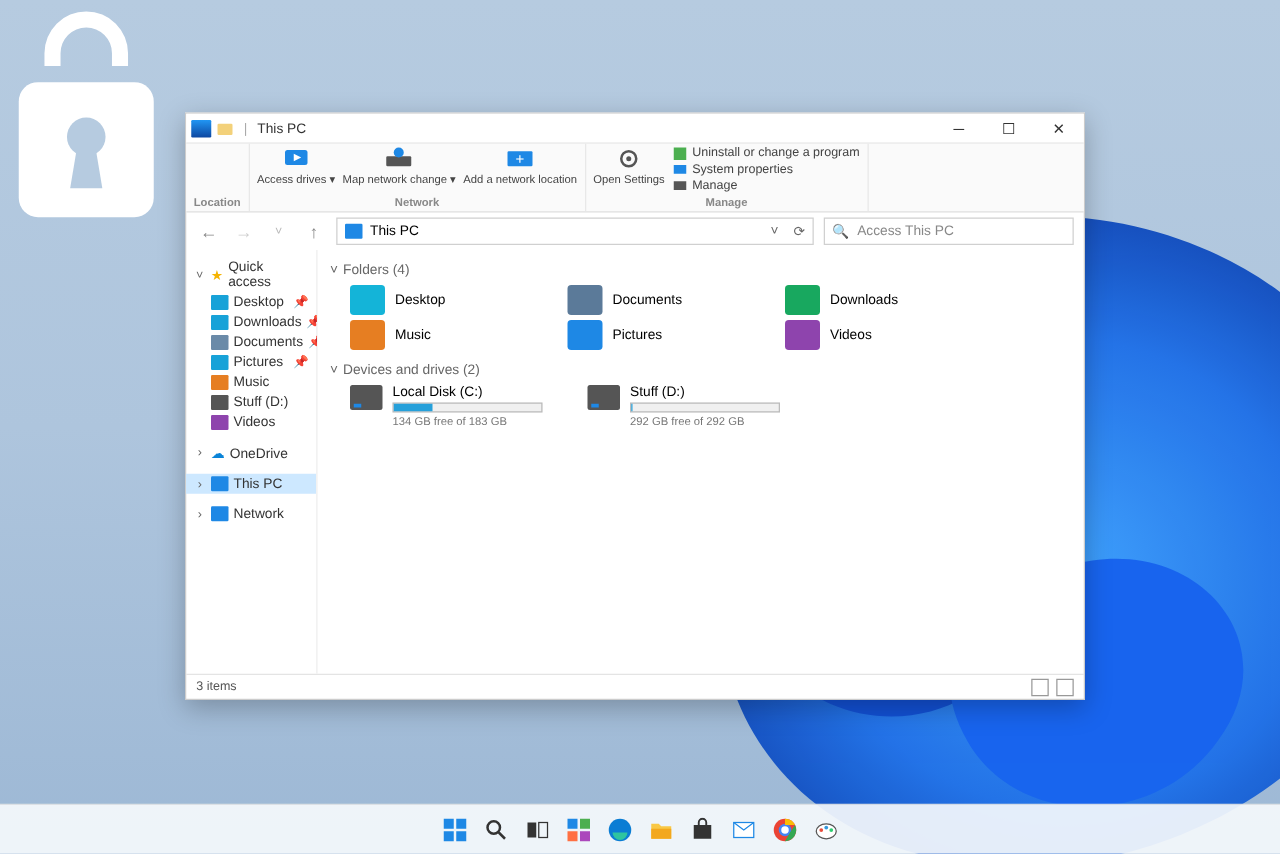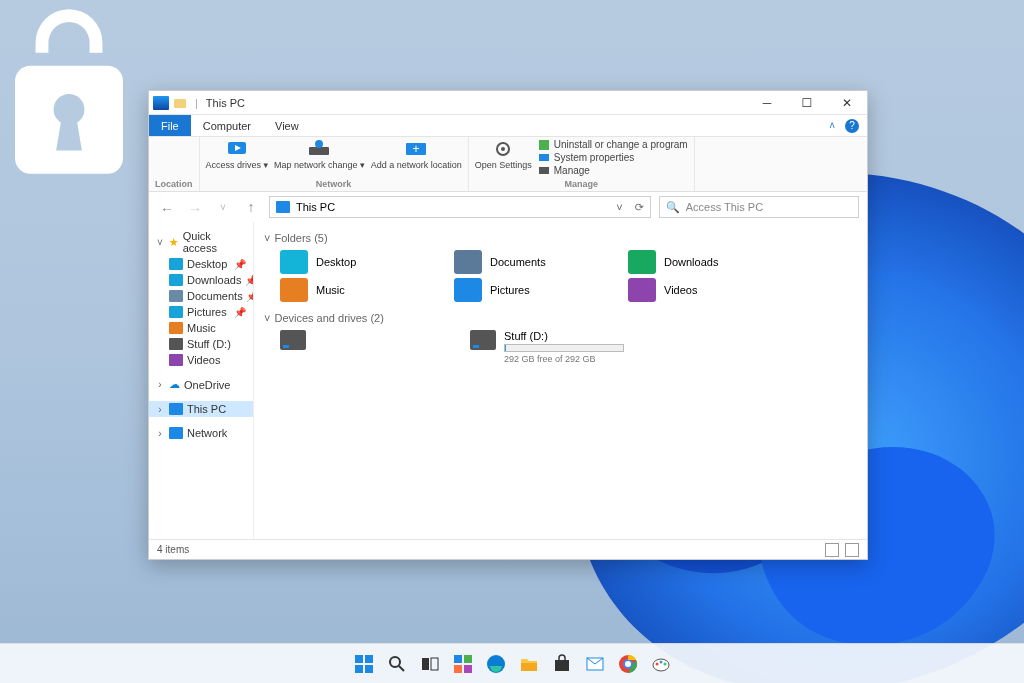--- a/index.html
+++ b/index.html
@@ -103,29 +103,20 @@
       <span class="tb-sep">|</span>
       <span class="tb-title">This PC</span>
     </div>
     <div class="tb-buttons">
       <div class="tb-btn">─</div>
       <div class="tb-btn">☐</div>
       <div class="tb-btn close">✕</div>
     </div>
   </div>
 
-  <div class="menubar">
-    <div class="tab file">File</div>
-    <div class="tab active">Computer</div>
-    <div class="tab">View</div>
-    <div class="help">
-      <span style="color:#1976d2;font-size:10px;">˄</span>
-      <span class="help-icon">?</span>
-    </div>
-  </div>
 
   <div class="ribbon">
     <div class="r-group">
       <div class="g-label">Location</div>
     </div>
 
     <div class="r-group">
       <div class="r-row">
         <div class="r-item">
           <svg class="ri-icon" viewBox="0 0 24 20">
@@ -260,21 +251,21 @@
       <div class="sb-node">
           <span class="sb-exp">›</span>
           <span class="sb-icon" style="background:#1e88e5"></span>
           <span>Network</span>
         </div>
     </div>
 
     <div class="content">
       <div class="section-header">
         <span>˅</span>
-        <span>Folders (5)</span>
+        <span>Folders (4)</span>
       </div>
       <div class="folder-grid">
         <div class="folder-item">
             <span class="folder-icon" style="background:#14b4d8"></span>
             <span>Desktop</span>
           </div>
         <div class="folder-item">
             <span class="folder-icon" style="background:#5b7a99"></span>
             <span>Documents</span>
           </div>
@@ -296,37 +287,44 @@
           </div>
       </div>
 
       <div class="section-header">
         <span>˅</span>
         <span>Devices and drives (2)</span>
       </div>
       <div class="drive-grid">
         <div class="drive">
           <span class="drive-icon"></span>
+          <div class="drive-info">
+            <span>Local Disk (C:)</span>
+            <div class="drive-bar">
+                <div class="fill" style="width:26%"></div>
+              </div>
+            <span class="drive-free">134 GB free of 183 GB</span>
+          </div>
         </div>
         <div class="drive">
           <span class="drive-icon"></span>
           <div class="drive-info">
             <span>Stuff (D:)</span>
             <div class="drive-bar">
                 <div class="fill" style="width:1%"></div>
               </div>
             <span class="drive-free">292 GB free of 292 GB</span>
           </div>
         </div>
       </div>
     </div>
   </div>
 
   <div class="statusbar">
-    <span>4 items</span>
+    <span>3 items</span>
     <div class="sb-right">
       <span class="view-btn" style="background:linear-gradient(#fff 33%,#999 33% 34%,#fff 34% 66%,#999 66% 67%,#fff 67%)"></span>
       <span class="view-btn"></span>
     </div>
   </div>
 </div>
 
 <div class="taskbar">
   <div class="tb-app">
       <svg viewBox="0 0 20 20">

